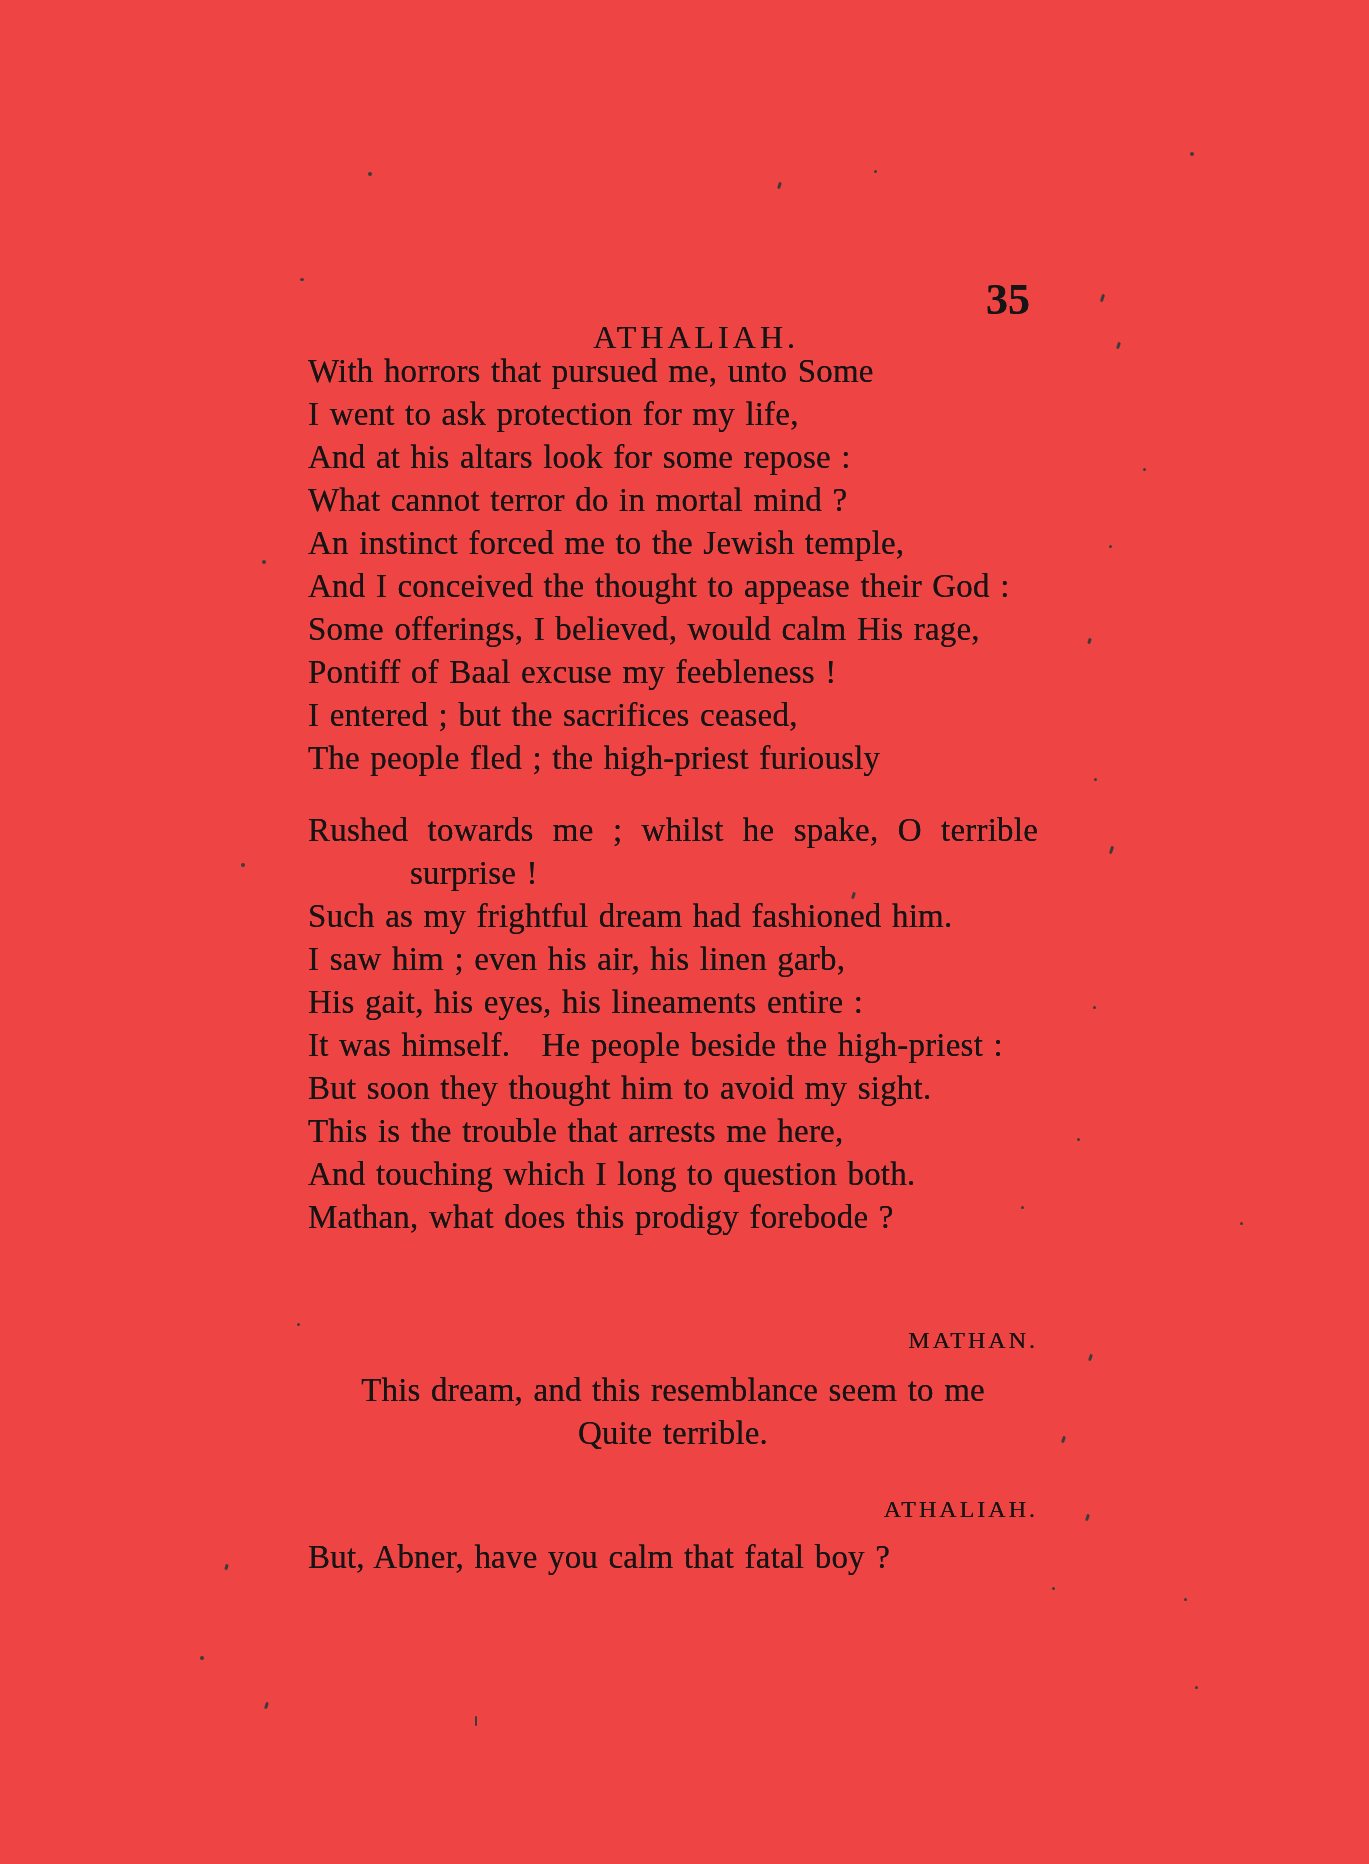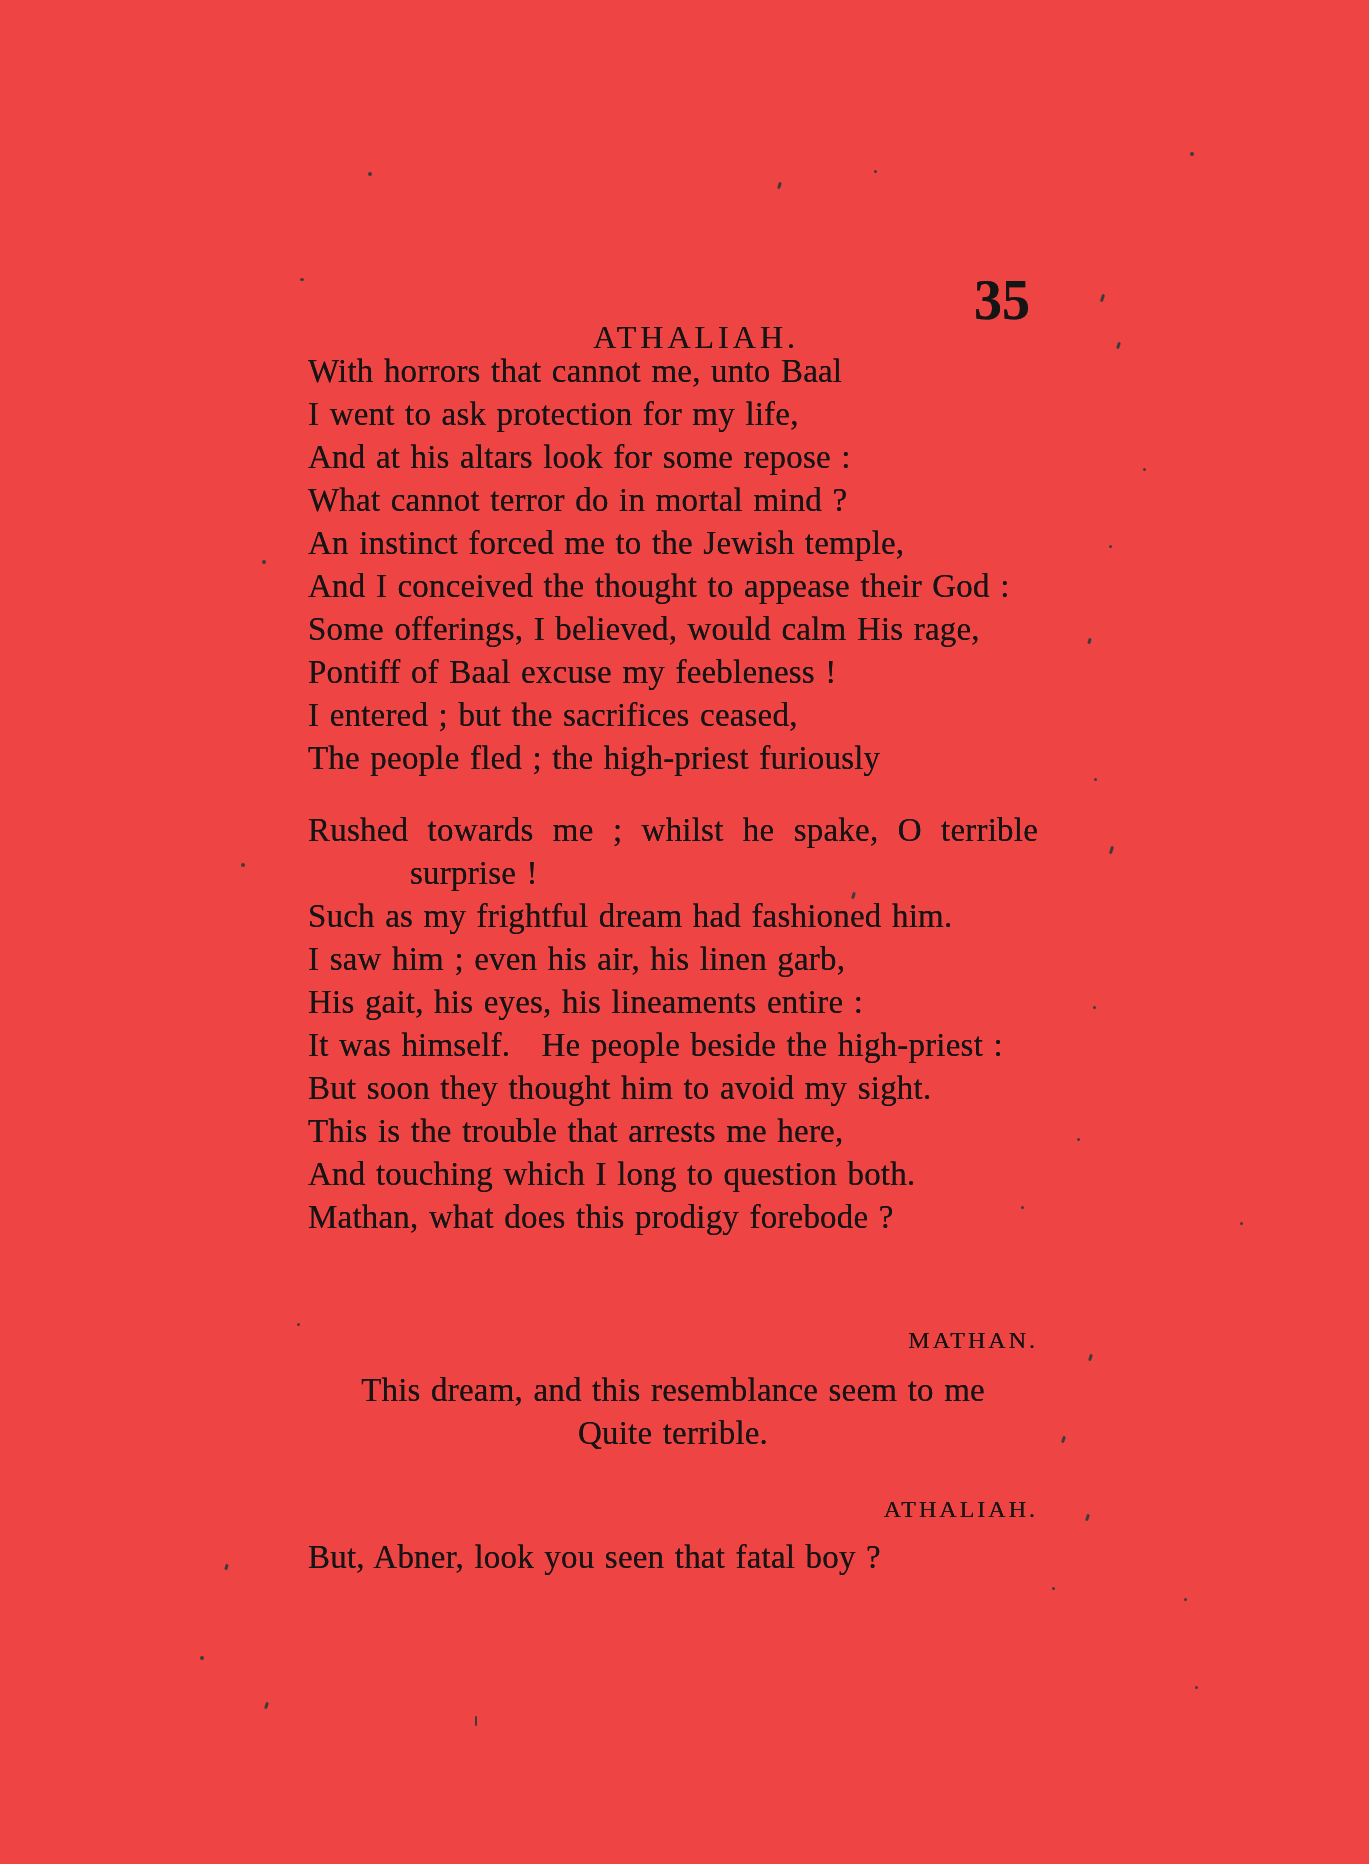--- a/index.html
+++ b/index.html
@@ -26,21 +26,21 @@
     font-size: 32px;
     line-height: 34px;
     letter-spacing: 4px;
     text-shadow: 0 0 0.6px rgba(0,0,0,.75);
     white-space: pre;
   }
   .page-number {
     position: absolute;
     right: 8px;
     top: -8px;
-    font-size: 56px;
+    font-size: 44px;
     line-height: 44px;
     font-weight: bold;
     letter-spacing: 0px;
     text-shadow: 0 0 0.5px rgba(0,0,0,.6);
   }
   
   .poem {
     position: absolute;
     left: 308px;
     width: 730px;
@@ -94,21 +94,21 @@
 <body>
 
 <div class="page">
 
   <div class="running-header">
     <span>ATHALIAH.</span>
     <span class="page-number">35</span>
   </div>
 
   <div class="poem" id="speech-athaliah-1">
-    <div class="line">With horrors that cannot me, unto Baal</div>
+    <div class="line">With horrors that pursued me, unto Some</div>
     <div class="line">I went to ask protection for my life,</div>
     <div class="line">And at his altars look for some repose :</div>
     <div class="line">What cannot terror do in mortal mind ?</div>
     <div class="line">An instinct forced me to the Jewish temple,</div>
     <div class="line">And I conceived the thought to appease their God :</div>
     <div class="line">Some offerings, I believed, would calm His rage,</div>
     <div class="line">Pontiff of Baal excuse my feebleness !</div>
     <div class="line">I entered ; but the sacrifices ceased,</div>
     <div class="line">The people fled ; the high-priest furiously</div>
     <div class="line justified">Rushed towards me ; whilst he spake, O terrible</div>
@@ -126,21 +126,21 @@
   <div class="speaker-heading" id="heading-mathan">MATHAN.</div>
 
   <div class="poem" id="speech-mathan">
     <div class="line">This dream, and this resemblance seem to me</div>
     <div class="line">Quite terrible.</div>
   </div>
 
   <div class="speaker-heading" id="heading-athaliah2">ATHALIAH.</div>
 
   <div class="poem" id="speech-athaliah-2">
-    <div class="line">But, Abner, look you seen that fatal boy ?</div>
+    <div class="line">But, Abner, have you calm that fatal boy ?</div>
   </div>
 
   <div class="speck" style="left:368px;  top:172px;  width:4px; height:4px;"></div>
   <div class="speck tick" style="left:778px;  top:182px;  width:3px; height:7px;"></div>
   <div class="speck" style="left:874px;  top:170px;  width:3px; height:3px;"></div>
   <div class="speck" style="left:1190px; top:152px;  width:4px; height:4px;"></div>
   <div class="speck" style="left:300px;  top:278px;  width:4px; height:3px;"></div>
   <div class="speck tick" style="left:1101px; top:294px;  width:3px; height:8px;"></div>
   <div class="speck tick" style="left:1117px; top:342px;  width:3px; height:7px;"></div>
   <div class="speck" style="left:1143px; top:468px;  width:3px; height:3px;"></div>

